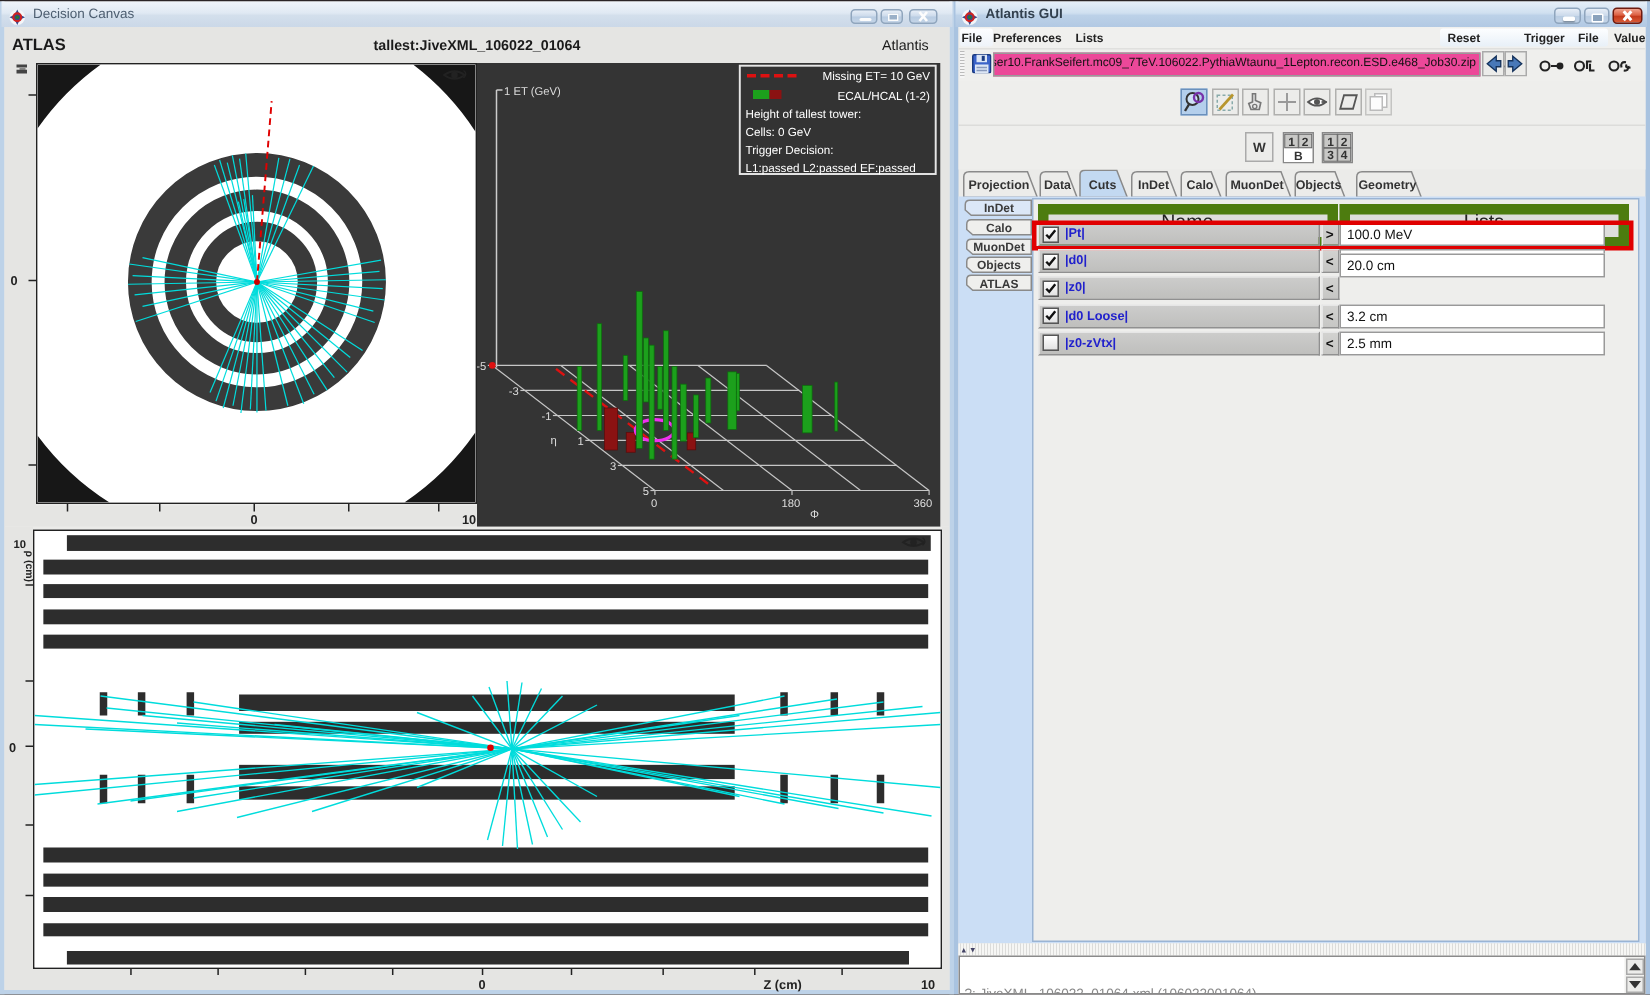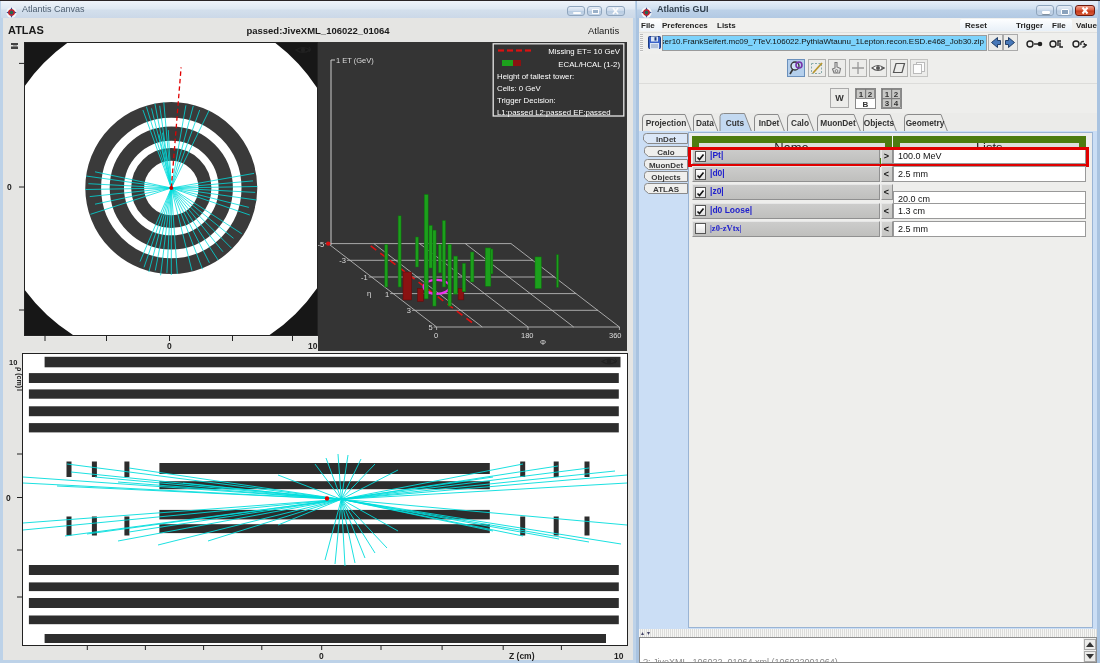--- a/index.html
+++ b/index.html
@@ -6,54 +6,54 @@
 html,body { width:1100px; height:663px; overflow:hidden; background:#2a2426; }
 body { font-family:"Liberation Sans", sans-serif; position:relative; }
 .abs { position:absolute; }
 .win { background:#ebebe9; }
 .tbar { background:linear-gradient(#eff4fa 0%, #e0e9f3 45%, #d3dfec 55%, #cbd8e8 100%); }
 .tbarA { background:linear-gradient(#e6eff9 0%, #d0e0f0 45%, #bcd1e8 55%, #b2c9e3 100%); }
 .btn3 { border:1px solid #8fa5bd; border-radius:3px; background:linear-gradient(#e7eef7 0%, #ccdaeb 48%, #b8cce2 52%, #c4d4e7 100%); }
 .hdr { height:29px; background:#dededc; border:7px solid #4d7c0f; font-size:13px; color:#222; text-align:center; line-height:10px; font-family:"Liberation Sans",sans-serif; }
 .ncell { height:16px; background:linear-gradient(#cccccb,#bfbfbd); border-top:1px solid #e6e6e6; border-left:1px solid #e6e6e6; border-right:1px solid #909090; border-bottom:1px solid #909090; }
 .ocell { width:12px; height:16px; background:linear-gradient(#d2d2d0,#c6c6c4); border-top:1px solid #e6e6e6; border-left:1px solid #e6e6e6; border-right:1px solid #909090; border-bottom:1px solid #909090; font-weight:bold; color:#111; font-size:9px; text-align:center; line-height:15px; }
-.vcell { width:193px; height:16px; background:#fff; border:1px solid #999; color:#111; font-size:9px; line-height:15px; padding-left:4px; }
+.vcell { width:177px; height:16px; background:#fff; border:1px solid #999; color:#111; font-size:9px; line-height:15px; padding-left:4px; }
 .cb { width:11px; height:11px; background:linear-gradient(#ffffff,#e2e2e2); border:1px solid #555; }
 .lbl { color:#2121cc; font-weight:bold; font-size:8.5px; }
 </style>
 </head>
 <body>
 
 <div class="abs win" style="left:0;top:1px;width:636px;height:662px;border-left:3px solid #bdd2e8;border-right:3px solid #bdd2e8;border-bottom:3px solid #bdd2e8;">
 </div>
 
 <div class="abs tbar" style="left:1px;top:1px;width:634px;height:17px;"></div>
 <div class="abs" id="cv-icon" style="left:6px;top:4px;width:11px;height:11px;"><svg width="11" height="11" viewBox="0 0 11 11">
 <circle cx="5.5" cy="5.5" r="5.2" fill="#f4f6f8"></circle>
 <path d="M5.5 0.3 L7.2 3.8 L5.5 5.5 L3.8 3.8 Z M5.5 10.7 L7.2 7.2 L5.5 5.5 L3.8 7.2 Z M0.3 5.5 L3.8 3.8 L5.5 5.5 L3.8 7.2 Z M10.7 5.5 L7.2 3.8 L5.5 5.5 L7.2 7.2 Z" fill="#33488e"></path>
 <circle cx="5.5" cy="5.5" r="2.6" fill="none" stroke="#cc2222" stroke-width="1.4"></circle>
 <circle cx="5.5" cy="5.5" r="1.2" fill="#2a7a2a"></circle>
 </svg></div>
-<div class="abs" style="left:22px;top:4px;font-size:9px;color:#4d5e70;">Atlantis Canvas</div>
+<div class="abs" style="left:22px;top:4px;font-size:9px;color:#4d5e70;">Decision Canvas</div>
 
 <div class="abs btn3" style="left:567px;top:6px;width:18px;height:10px;">
     <div style="position:absolute;left:5px;top:5px;width:8px;height:2px;background:#fcfcfc;border-radius:1px;"></div>
   </div>
 <div class="abs btn3" style="left:587px;top:6px;width:15px;height:10px;">
     <div style="position:absolute;left:4px;top:2px;width:7px;height:5px;border:1px solid #fcfcfc;background:#9ab0c8;"></div>
   </div>
 <div class="abs btn3" style="left:606px;top:6px;width:19px;height:10px;">
     <svg width="17" height="8" viewBox="0 0 17 8" style="position:absolute;left:0;top:0;">
       <path d="M6 1 L11 7 M11 1 L6 7" stroke="#fcfcfc" stroke-width="1.8"></path>
     </svg>
   </div>
 
 <div class="abs" style="left:3px;top:18px;width:630px;height:24px;background:#e5e5e3;"></div>
 <div class="abs" style="left:8px;top:24px;font-size:11px;font-weight:bold;color:#1a1a1a;">ATLAS</div>
-<div class="abs" style="left:0;top:25px;width:636px;text-align:center;font-size:9.5px;font-weight:bold;color:#1a1a1a;">passed:JiveXML_106022_01064</div>
+<div class="abs" style="left:0;top:25px;width:636px;text-align:center;font-size:9.5px;font-weight:bold;color:#1a1a1a;">tallest:JiveXML_106022_01064</div>
 <div class="abs" style="left:588px;top:25px;font-size:9.5px;font-weight:normal;color:#1a1a1a;">Atlantis</div>
 
 <div class="abs" style="left:3px;top:42px;width:21px;height:309px;background:#e5e5e3;"></div>
 
 <div class="abs" id="yx-plot" style="left:24px;top:42px;width:294px;height:294px;background:#fff;border:1px solid #222;">
     <svg width="292" height="292" viewBox="0 0 292 292" style="position:absolute;left:0;top:0;">
 <rect width="292" height="292" fill="#ffffff"></rect>
 <path d="M0 0 L42.2 0 A178.5 178.5 0 0 0 0 42.7 Z" fill="#171717"></path>
 <path d="M250.4 0 L292 0 L292 44.8 A178.5 178.5 0 0 0 250.4 0 Z" fill="#171717"></path>
 <path d="M292 245.2 L292 292 L244.6 292 A178.5 178.5 0 0 0 292 245.2 Z" fill="#171717"></path>
@@ -388,21 +388,21 @@
 
 <div class="abs" style="left:640px;top:34px;width:3px;height:18px;background-image:repeating-linear-gradient(#bbb 0 1px,#f5f5f5 1px 2px);"></div>
 <svg class="abs" style="left:648px;top:36px;" width="13" height="13" viewBox="0 0 13 13">
   <rect x="0.5" y="0.5" width="12" height="12" rx="1" fill="#3a62c8" stroke="#1a3a80"></rect>
   <rect x="3" y="0.5" width="7" height="5" fill="#dce6f5"></rect>
   <rect x="6.5" y="1.2" width="2" height="3.4" fill="#1a3a80"></rect>
   <rect x="2" y="7" width="9" height="6" fill="#dce6f5"></rect>
   <rect x="3" y="8.5" width="7" height="1" fill="#8899bb"></rect>
   <rect x="3" y="10.5" width="7" height="1" fill="#8899bb"></rect>
 </svg>
-<div class="abs" style="left:662px;top:35px;width:325px;height:16px;background:#7dd3fc;border:1px solid #9a9a9a;overflow:hidden;">
+<div class="abs" style="left:662px;top:35px;width:325px;height:16px;background:#ec4899;border:1px solid #9a9a9a;overflow:hidden;">
   <div style="position:absolute;right:2px;top:1px;font-size:8px;color:#111;white-space:nowrap;">ser10.FrankSeifert.mc09_7TeV.106022.PythiaWtaunu_1Lepton.recon.ESD.e468_Job30.zip</div>
 </div>
 <svg class="abs" style="left:988px;top:34px;" width="30" height="17" viewBox="0 0 30 17">
   <rect x="0.5" y="0.5" width="14" height="16" fill="#ececea" stroke="#aaa"></rect>
   <rect x="15.5" y="0.5" width="14" height="16" fill="#ececea" stroke="#aaa"></rect>
   <path d="M9.5 3.5 L9.5 6.5 L12.5 6.5 L12.5 10.5 L9.5 10.5 L9.5 13.5 L3.5 8.5 Z" fill="#4878b8" stroke="#16335c" stroke-width="0.9"></path>
   <path d="M20.5 3.5 L20.5 6.5 L17.5 6.5 L17.5 10.5 L20.5 10.5 L20.5 13.5 L26.5 8.5 Z" fill="#4878b8" stroke="#16335c" stroke-width="0.9"></path>
 </svg>
 <svg class="abs" style="left:1026px;top:39px;" width="70" height="10" viewBox="0 0 70 10">
   <g stroke="#222" fill="none" stroke-width="1.4">
@@ -539,39 +539,39 @@
   <div class="abs ncell" style="left:3.5px;top:32.2px;width:188px;"></div>
   <div class="abs ocell" style="left:192.5px;top:32.2px;">&lt;</div>
   <div class="abs vcell" style="left:205px;top:32.2px;">2.5 mm</div>
   <div class="abs cb" style="left:7px;top:34.7px;"><svg width="9" height="9" viewBox="0 0 9 9">
         <path d="M1.5 4.5 L3.5 6.5 L7.5 1.5" stroke="#111" stroke-width="1.6" fill="none"></path>
       </svg></div>
   <div class="abs lbl" style="left:22px;top:34.2px;">|d0|</div>
 
   <div class="abs ncell" style="left:3.5px;top:50.4px;width:188px;"></div>
   <div class="abs ocell" style="left:192.5px;top:50.4px;">&lt;</div>
-  <div class="abs vcell" style="left:205px;top:57px;">20.0 cm</div>
+  <div class="abs vcell" style="left:205px;top:35px;">20.0 cm</div>
   <div class="abs cb" style="left:7px;top:52.9px;"><svg width="9" height="9" viewBox="0 0 9 9">
         <path d="M1.5 4.5 L3.5 6.5 L7.5 1.5" stroke="#111" stroke-width="1.6" fill="none"></path>
       </svg></div>
   <div class="abs lbl" style="left:22px;top:52.4px;">|z0|</div>
 
   <div class="abs ncell" style="left:3.5px;top:68.6px;width:188px;"></div>
   <div class="abs ocell" style="left:192.5px;top:68.6px;">&lt;</div>
-  <div class="abs vcell" style="left:205px;top:68.6px;">1.3 cm</div>
+  <div class="abs vcell" style="left:205px;top:68.6px;">3.2 cm</div>
   <div class="abs cb" style="left:7px;top:71.1px;"><svg width="9" height="9" viewBox="0 0 9 9">
         <path d="M1.5 4.5 L3.5 6.5 L7.5 1.5" stroke="#111" stroke-width="1.6" fill="none"></path>
       </svg></div>
   <div class="abs lbl" style="left:22px;top:70.6px;">|d0 Loose|</div>
 
   <div class="abs ncell" style="left:3.5px;top:86.8px;width:188px;"></div>
   <div class="abs ocell" style="left:192.5px;top:86.8px;">&lt;</div>
   <div class="abs vcell" style="left:205px;top:86.8px;">2.5 mm</div>
   <div class="abs cb" style="left:7px;top:89.3px;"></div>
-  <div class="abs lbl" style="left:22px;top:88.8px;font-family:Liberation Serif, serif;">|z0-zVtx|</div>
+  <div class="abs lbl" style="left:22px;top:88.8px;">|z0-zVtx|</div>
 </div>
 
 <div class="abs" style="left:639px;top:629px;width:458px;height:8px;background:#e9e9e7;background-image:repeating-linear-gradient(90deg,#f6f6f4 0 1px,#dcdcda 1px 2px);"></div>
 <svg class="abs" style="left:641px;top:630px;" width="14" height="6" viewBox="0 0 14 6">
     <path d="M0 5 L3 5 L1.5 2 Z" fill="#446"></path>
     <path d="M6 2 L9 2 L7.5 5 Z" fill="#446"></path>
   </svg>
 
 <div class="abs" style="left:639px;top:637px;width:458px;height:26px;background:#fff;border:1px solid #8a8a8a;overflow:hidden;">
   <div style="position:absolute;left:3px;top:19px;font-size:9px;color:#888;white-space:nowrap;">?:  JiveXML_106022_01064.xml (106022001064)</div>

